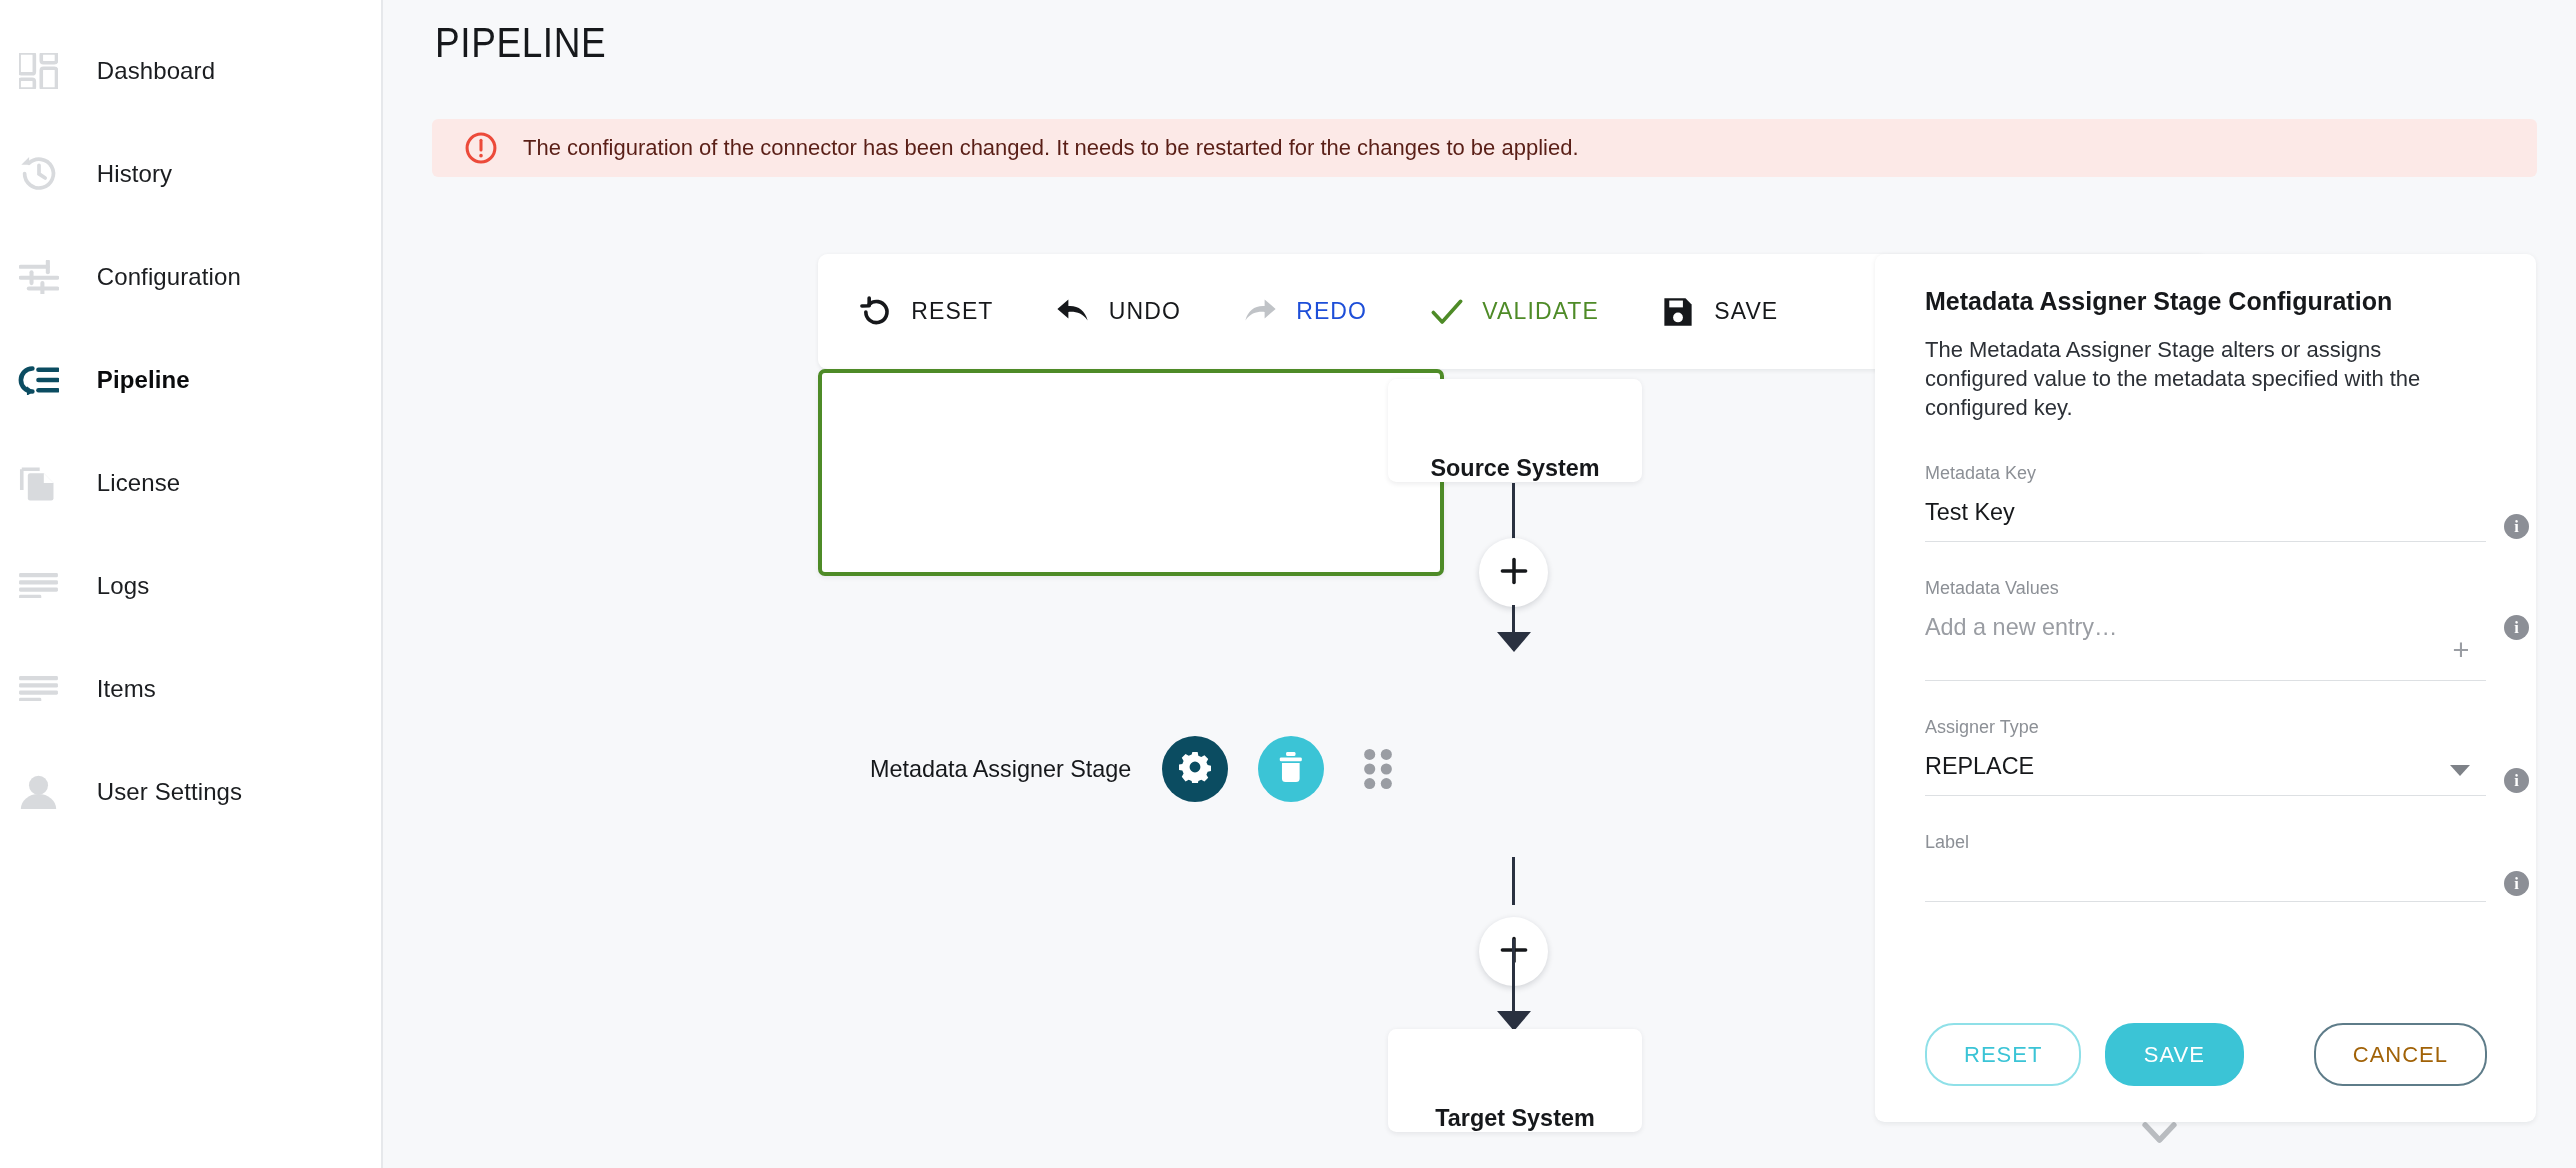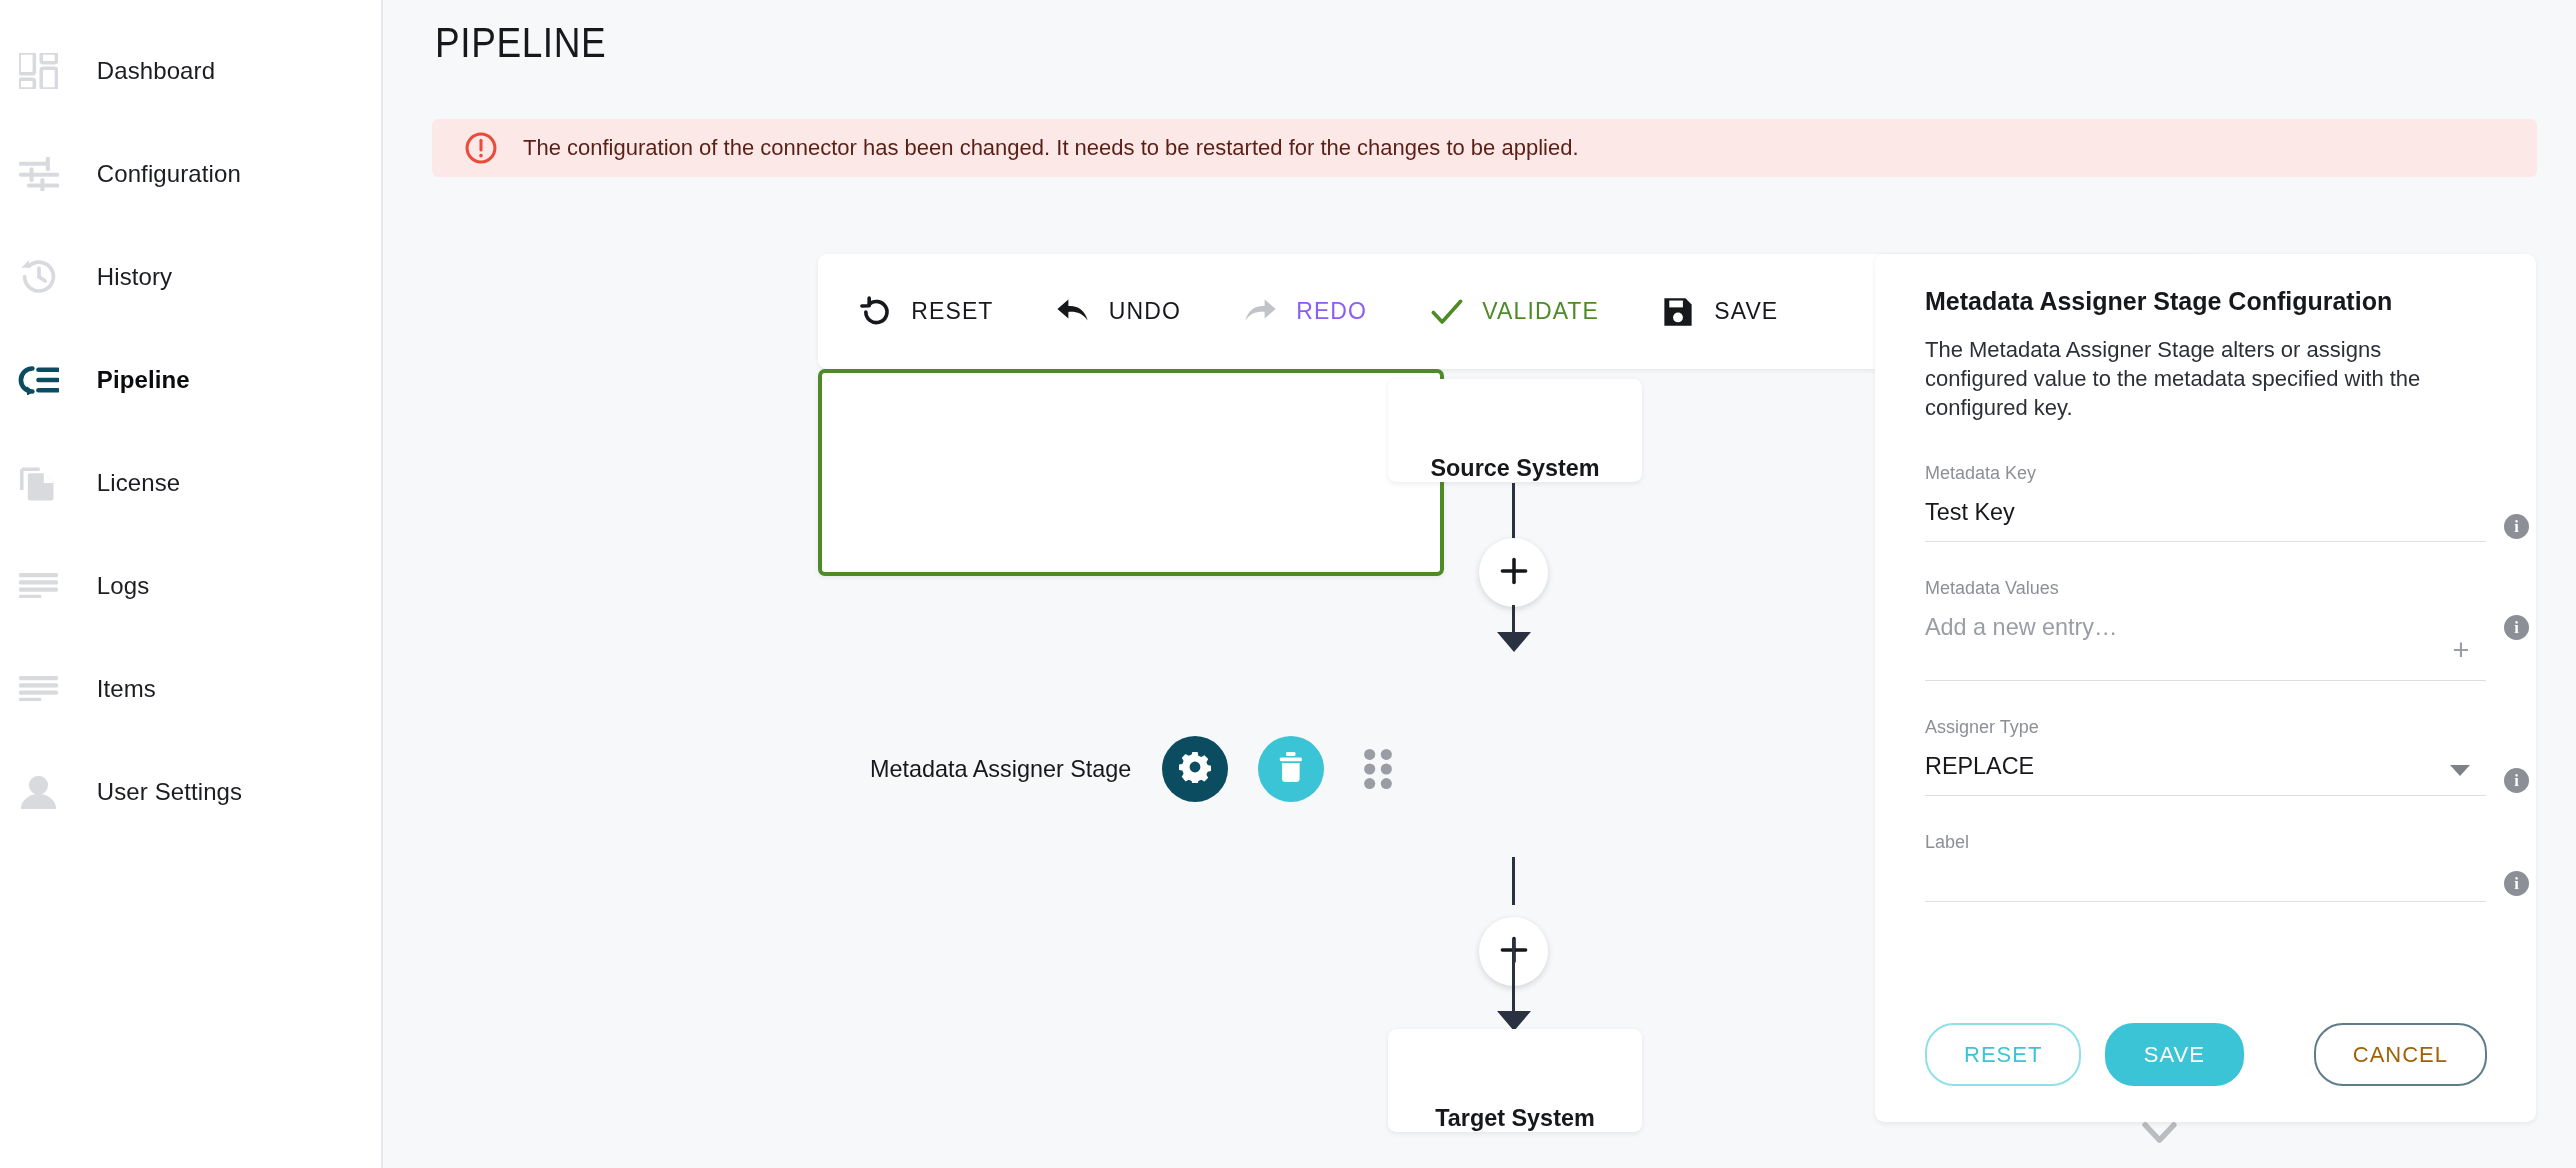--- a/index.html
+++ b/index.html
@@ -108,21 +108,21 @@
     background: none; border: none;
     font-family: inherit;
     font-size: 23px;
     letter-spacing: 1.1px;
     color: #16181B;
     cursor: pointer;
     margin-right: 63px;
     padding: 0;
   }
   .tool-btn .ticon { width: 33px; height: 33px; margin-right: 19.3px; display:flex; align-items:center; justify-content:center;}
-  .tool-btn.disabled { color: #8b5cf6; cursor: default; }
+  .tool-btn.disabled { color: #1d4ed8; cursor: default; }
   .tool-btn.validate { color: #4E8B27; }
 
   
   #flow { position: absolute; left: 433px; top: 369px; width: 1390px; height: 799px; }
   .flow-node {
     position: absolute;
     background: #FFFFFF;
     border-radius: 8.3px;
     box-shadow: 0 1.4px 4.8px rgba(20,25,35,.08);
     display: flex; align-items: flex-end; justify-content: center;
@@ -254,41 +254,41 @@
         <rect x="0" y="19" width="11" height="7" rx="1.5" fill="none" stroke="#D8DADD" stroke-width="2.6"></rect>
         <rect x="16" y="0" width="11" height="7" rx="1.5" fill="none" stroke="#D8DADD" stroke-width="2.6"></rect>
         <rect x="16" y="11" width="11" height="15" rx="1.5" fill="none" stroke="#D8DADD" stroke-width="2.6"></rect>
       </svg>
     </span>
     <span class="nav-label">Dashboard</span>
   </div>
 
   <div class="nav-item">
     <span class="nav-icon">
+      <svg width="40" height="37" viewBox="0 0 29 27" fill="none" stroke="#D8DADD" stroke-width="2.7">
+        <path d="M4 13.5a10.5 10.5 0 1 0 3.2-7.5" stroke-linecap="round"></path>
+        <path d="M7.3 1.5 L7.3 7.2 L1.6 7.2" fill="#D8DADD" stroke="none"></path>
+        <path d="M14.5 7.5 L14.5 13.8 L19 16.8" stroke-linecap="round"></path>
+      </svg>
+    </span>
+    <span class="nav-label">History</span>
+  </div>
+
+  <div class="nav-item">
+    <span class="nav-icon">
       <svg width="40" height="34" viewBox="0 0 29 25" stroke="#D8DADD" stroke-width="3" stroke-linecap="round">
         <line x1="1" y1="5" x2="21" y2="5"></line>
         <line x1="1" y1="13" x2="28" y2="13"></line>
         <line x1="7" y1="21" x2="28" y2="21"></line>
         <line x1="21" y1="1" x2="21" y2="9"></line>
         <line x1="9" y1="9" x2="9" y2="17"></line>
         <line x1="17" y1="17" x2="17" y2="25"></line>
       </svg>
     </span>
     <span class="nav-label">Configuration</span>
-  </div>
-
-  <div class="nav-item">
-    <span class="nav-icon">
-      <svg width="40" height="37" viewBox="0 0 29 27" fill="none" stroke="#D8DADD" stroke-width="2.7">
-        <path d="M4 13.5a10.5 10.5 0 1 0 3.2-7.5" stroke-linecap="round"></path>
-        <path d="M7.3 1.5 L7.3 7.2 L1.6 7.2" fill="#D8DADD" stroke="none"></path>
-        <path d="M14.5 7.5 L14.5 13.8 L19 16.8" stroke-linecap="round"></path>
-      </svg>
-    </span>
-    <span class="nav-label">History</span>
   </div>
 
   <div class="nav-item active">
     <span class="nav-icon">
       <svg width="41" height="30" viewBox="0 0 30 22" stroke="#0B4C61" stroke-width="3.4" fill="none" stroke-linecap="round">
         <path d="M10.5 2.6 A8.4 8.4 0 1 0 10.5 19.4"></path>
         <path d="M6.5 15.5 L11.5 19.4 L6.5 22.6 Z" fill="#0B4C61" stroke="none"></path>
         <line x1="15" y1="3.5" x2="29" y2="3.5"></line>
         <line x1="15" y1="11" x2="29" y2="11"></line>
         <line x1="15" y1="18.5" x2="29" y2="18.5"></line>

